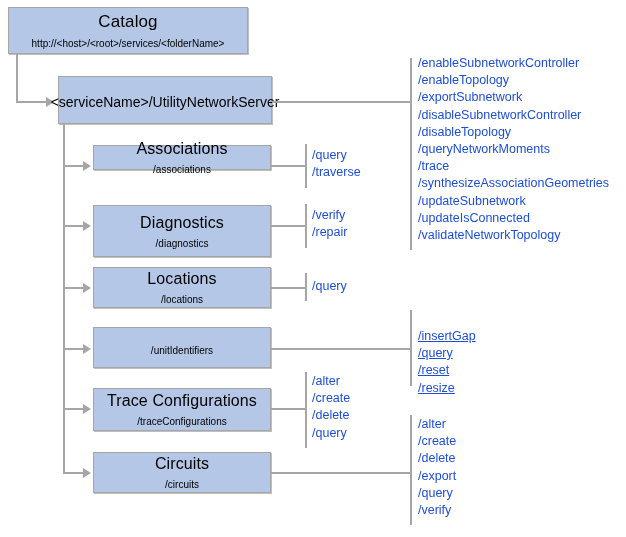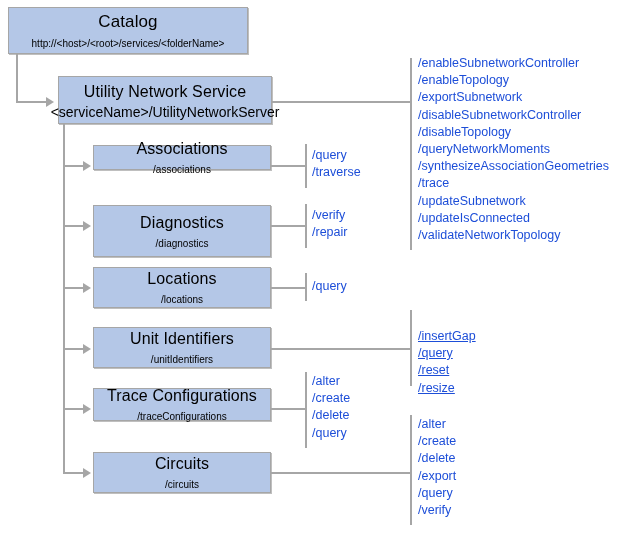--- a/index.html
+++ b/index.html
@@ -93,35 +93,34 @@
   <div class="node" id="node-catalog" style="left:8px; top:7px; width:240px; height:47px;">
     <span class="title">Catalog</span>
     <span class="sub">http://&lt;host&gt;/&lt;root&gt;/services/&lt;folderName&gt;</span>
   </div>
 
   <div class="vline" style="left:16px; top:54px; height:48px;"></div>
   <div class="hline" style="left:16px; top:101px; width:30px;"></div>
   <div class="arrow" style="left:46px; top:97px;"></div>
 
   <div class="node" id="node-uns" style="left:58px; top:76px; width:214px; height:48px;">
-    <span class="title">Utility Network Service</span>
     <span class="sub">&lt;serviceName&gt;/UtilityNetworkServer</span>
   </div>
 
   <div class="hline" style="left:272px; top:101px; width:139px;"></div>
   <div class="bracket" style="left:410px; top:58px; height:192px;"></div>
   <div class="oplist" style="left:418px; top:55px;">
     <span class="op">/enableSubnetworkController</span>
     <span class="op">/enableTopology</span>
     <span class="op">/exportSubnetwork</span>
     <span class="op">/disableSubnetworkController</span>
     <span class="op">/disableTopology</span>
     <span class="op">/queryNetworkMoments</span>
+    <span class="op">/trace</span>
     <span class="op">/synthesizeAssociationGeometries</span>
-    <span class="op">/trace</span>
     <span class="op">/updateSubnetwork</span>
     <span class="op">/updateIsConnected</span>
     <span class="op">/validateNetworkTopology</span>
   </div>
 
   <div class="vline" style="left:63px; top:124px; height:348px;"></div>
 
   <div class="hline" style="left:63px; top:165px; width:20px;"></div>
   <div class="arrow" style="left:83px; top:161px;"></div>
 
@@ -166,33 +165,32 @@
     <span class="title">Locations</span>
     <span class="sub">/locations</span>
   </div>
   <div class="hline" style="left:271px; top:287px; width:35px;"></div>
   <div class="bracket" style="left:305px; top:273px; height:28px;"></div>
   <div class="oplist" style="left:312px; top:278px;">
     <span class="op">/query</span>
   </div>
 
   <div class="node" style="left:93px; top:327px; width:178px; height:41px;">
-    <span class="title">Unit Identifiers</span>
     <span class="sub">/unitIdentifiers</span>
   </div>
   <div class="hline" style="left:271px; top:348px; width:140px;"></div>
   <div class="bracket" style="left:410px; top:310px; height:76px;"></div>
   <div class="oplist" style="left:418px; top:328px;text-decoration:underline;">
     <span class="op">/insertGap</span>
     <span class="op">/query</span>
     <span class="op">/reset</span>
     <span class="op">/resize</span>
   </div>
 
-  <div class="node" style="left:93px; top:388px; width:178px; height:33px;">
+  <div class="node" style="left:93px; top:388px; width:178px; height:43px;">
     <span class="title">Trace Configurations</span>
     <span class="sub">/traceConfigurations</span>
   </div>
   <div class="hline" style="left:271px; top:408px; width:35px;"></div>
   <div class="bracket" style="left:305px; top:372px; height:76px;"></div>
   <div class="oplist" style="left:312px; top:373px;">
     <span class="op">/alter</span>
     <span class="op">/create</span>
     <span class="op">/delete</span>
     <span class="op">/query</span>

